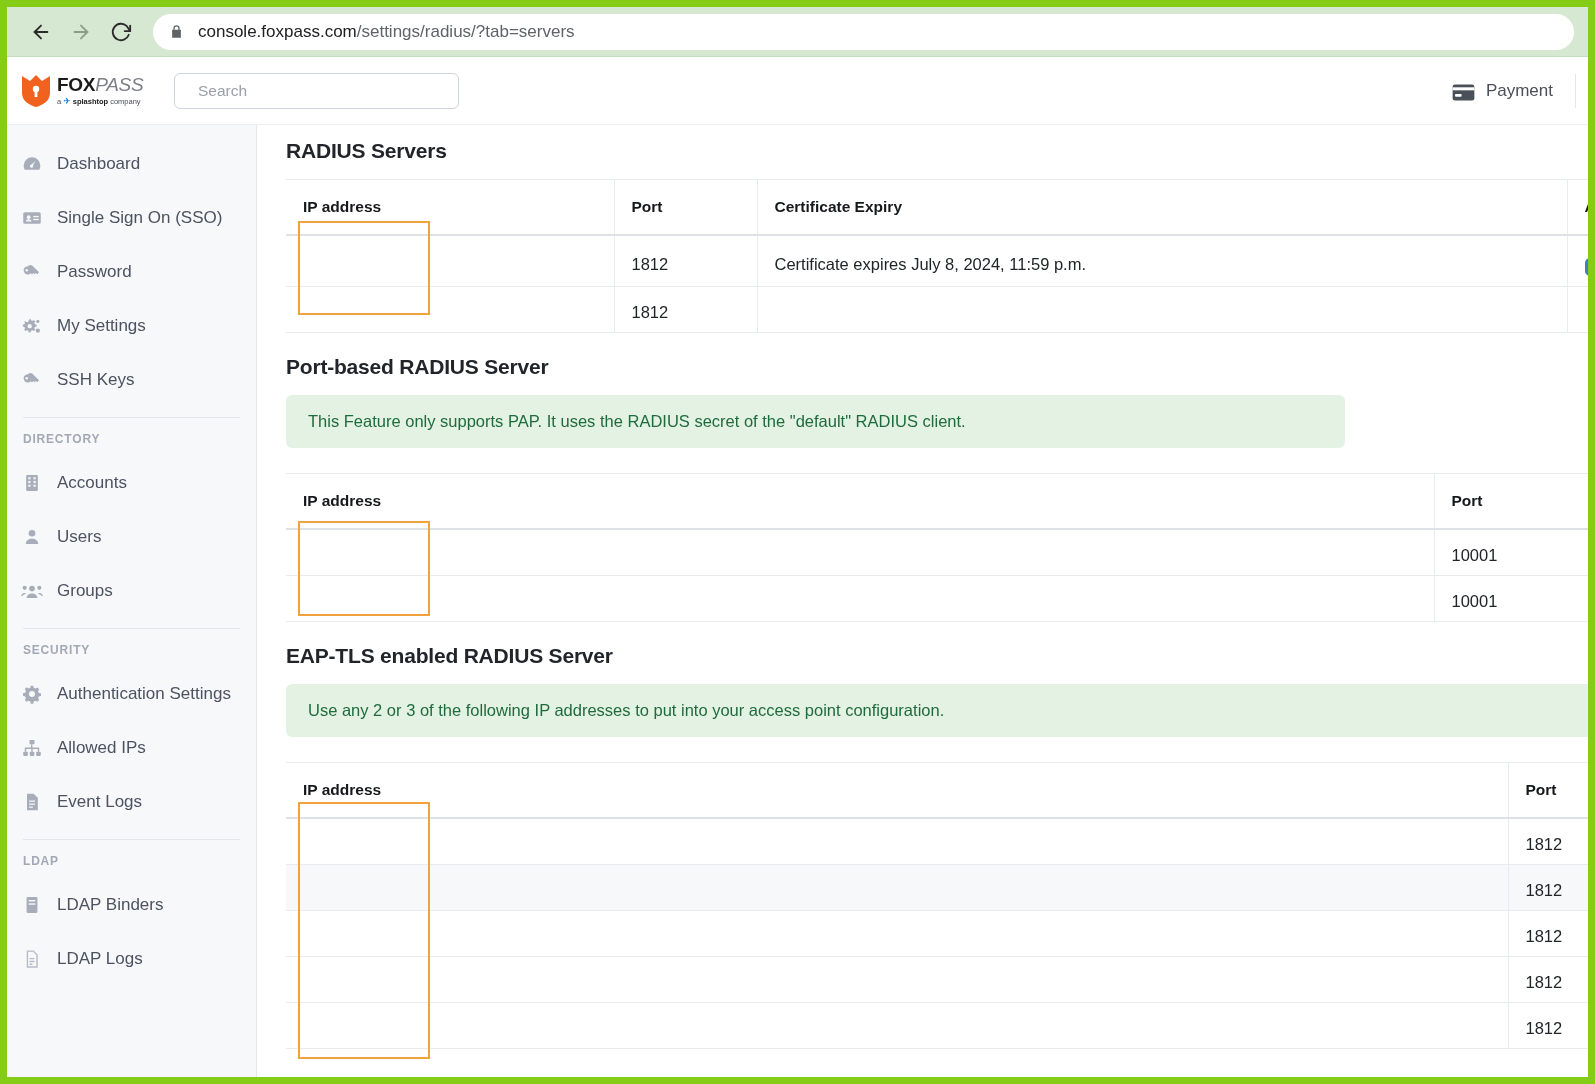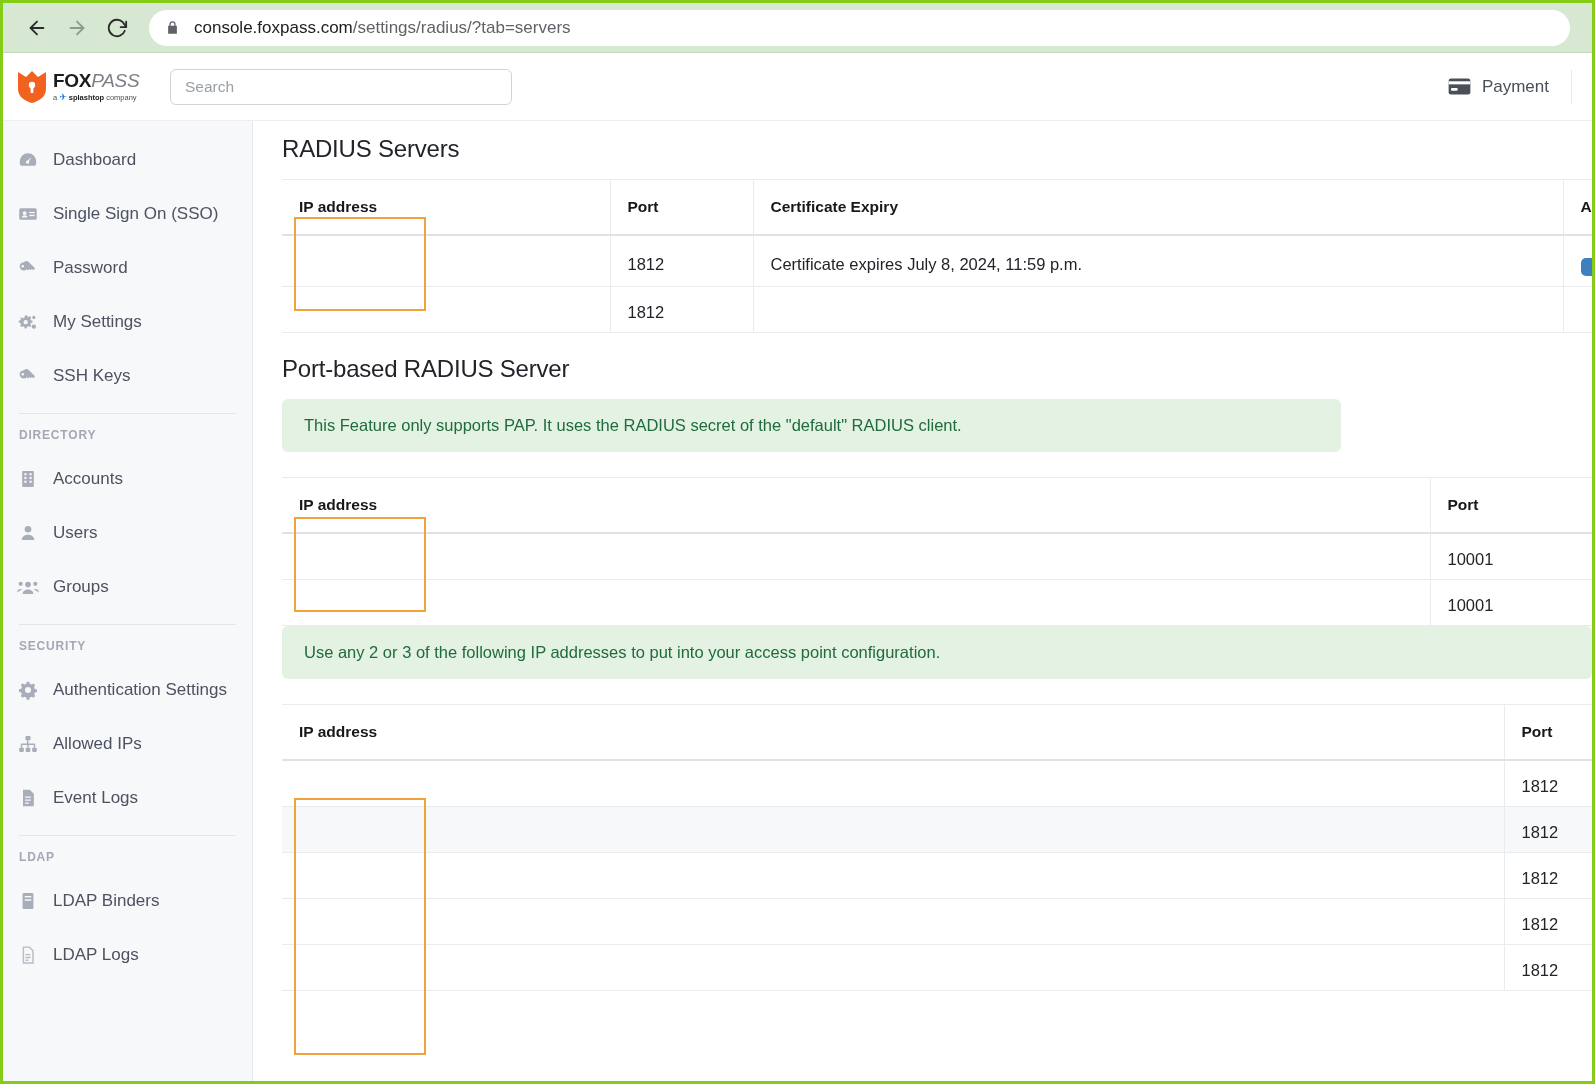--- a/index.html
+++ b/index.html
@@ -6,21 +6,21 @@
   html, body {
     width: 1595px; height: 1084px;
     font-family: "Liberation Sans", sans-serif;
     background: #ffffff;
     overflow: hidden;
   }
   #frame {
     position: relative;
     width: 1595px; height: 1084px;
     background: #fca5a5;
-    border: 3px solid #84cc16;
+    border: 7px solid #84cc16;
     overflow: hidden;
   }
 
   
   #browser-bar {
     position: absolute; top: 0; left: 0;
     width: 1589px; height: 50px;
     background: #d6e8d2;
     display: flex; align-items: center;
     padding: 0 14px;
@@ -77,39 +77,39 @@
   #logo-main .fox { color: #1b1b1b; }
   #logo-main .pass { color: #7b7f86; font-weight: normal; font-style: italic; }
   #logo-sub {
     font-size: 7.5px; color: #4a4f57; margin-top: 3px;
     display: flex; align-items: center; gap: 2px;
   }
   #logo-sub .sp { font-weight: bold; color: #1b1b1b; }
   #logo-sub .plane { color: #1174d1; font-size: 9px; }
 
   #search-box {
-    width: 342px; height: 36px;
+    width: 285px; height: 36px;
     margin-left: 21px;
     border: 1px solid #ced4da;
     border-radius: 6px;
-    padding: 0 14px;
+    padding: 0 23px;
     font-size: 15.5px;
     color: #212529;
     font-family: inherit;
     background: #fff;
     flex: none;
   }
   #search-box::placeholder { color: #9aa0a6; }
 
   #header-right {
     margin-left: auto; display: flex; align-items: center;
     height: 100%;
   }
   #payment-btn {
-    display: flex; align-items: center; gap: 11px;
+    display: flex; align-items: flex-end; gap: 11px;
     padding: 0 22px 0 0;
     cursor: pointer;
     color: #495057;
     font-size: 17px;
   }
   #payment-btn svg { flex: none; }
   #header-divider {
     width: 1px; height: 34px; background: #e3e6ea;
     margin-right: 20px;
   }
@@ -151,21 +151,21 @@
   
   #content {
     position: absolute; top: 118px; left: 250px;
     width: 1339px; height: 963px;
     background: #ffffff;
     overflow: hidden;
     padding: 0 0 0 0;
   }
   #content-inner { padding: 0 0 0 29px; }
   .section-title {
-    font-size: 24px; font-weight: normal;
+    font-size: 21px; font-weight: bold;
     color: #212529;
     margin-top: 18px;
     margin-bottom: 16px;
     letter-spacing: -0.2px;
   }
   #content-inner > .section-title:first-child { margin-top: 14px; }
 
   .alert-green {
     background: #e4f2e3;
     color: #1f6b3c;
@@ -512,20 +512,21 @@
             <td></td>
             <td class="vcol">10001</td>
           </tr>
           <tr>
             <td></td>
             <td class="vcol">10001</td>
           </tr>
         </tbody>
       </table>
 
+      <h1 class="section-title" style="margin-top:22px;">EAP-TLS enabled RADIUS Server</h1>
       <div class="alert-green" style="width:1310px;">Use any 2 or 3 of the following IP addresses to put into your access point configuration.</div>
 
       <table class="data" style="width:1310px;">
         <colgroup>
             <col style="width:1222px">
             <col style="width:88px">
           </colgroup>
         <thead>
           <tr>
             <th>IP address</th>

